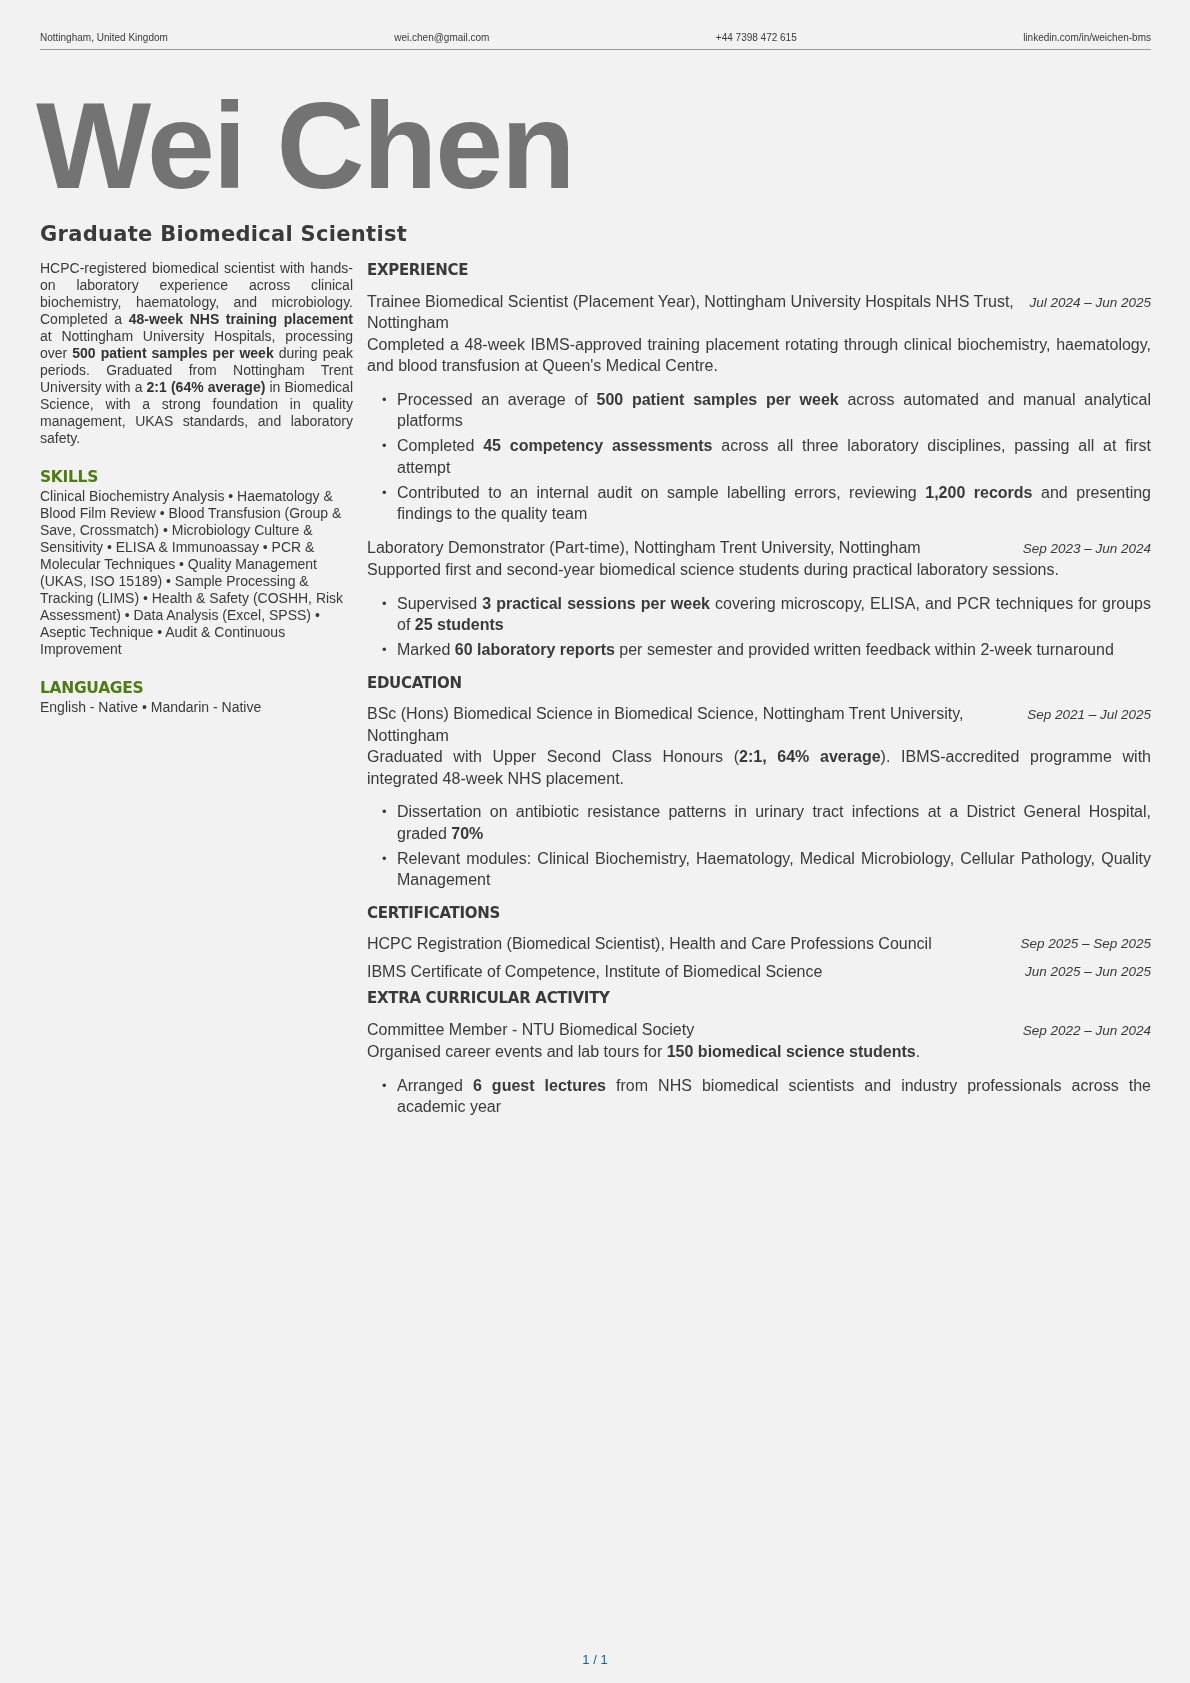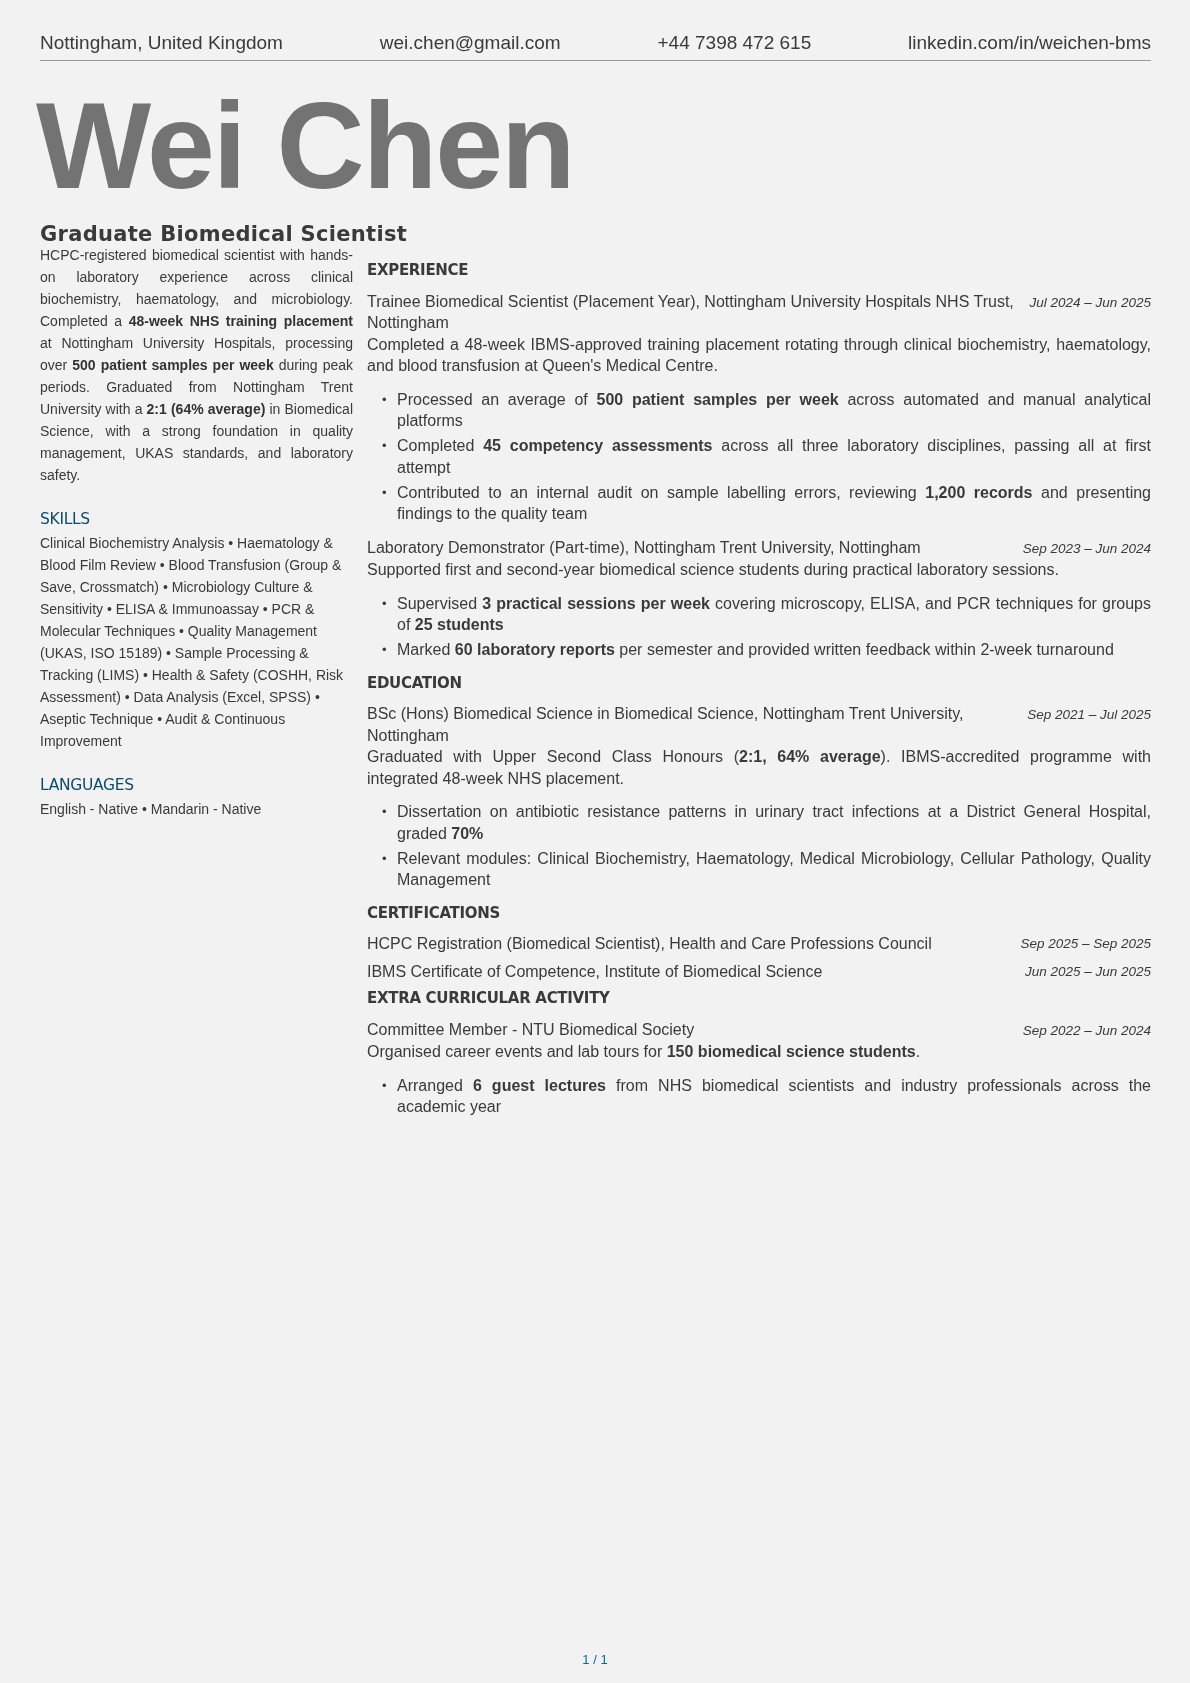--- a/index.html
+++ b/index.html
@@ -7,21 +7,21 @@
     width: 1190px; height: 1683px;
     background: #f2f2f2;
     color: #3a3a3a;
     font-family: "Liberation Sans", "DejaVu Sans", sans-serif;
     position: relative;
     overflow: hidden;
   }
   .contact-bar {
     position: absolute; left: 40px; top: 32px; width: 1111px;
     display: flex; justify-content: space-between;
-    font-size: 19px; color: #3a3a3a;
+    font-size: 10px; color: #3a3a3a;
     padding-bottom: 6px;
     border-bottom: 1.5px solid #9a9a9a;
   }
   .contact-bar span { white-space: nowrap; }
   .name {
     position: absolute; left: 36px; top: 76px;
     font-family: Liberation Sans, sans-serif;
     font-weight: bold;
     font-size: 122px; line-height: 140px;
     letter-spacing: -2px;
@@ -29,28 +29,28 @@
     margin: 0;
   }
   .title {
     position: absolute; left: 40px; top: 222px;
     font-family: "DejaVu Sans", sans-serif;
     font-weight: bold; font-size: 21px; color: #3a3a3a;
     letter-spacing: 0.3px;
     margin: 0;
   }
   .left-col {
-    position: absolute; left: 40px; top: 244px; width: 313px;
-    font-size: 14px; line-height: 22px;
+    position: absolute; left: 40px; top: 260px; width: 313px;
+    font-size: 14px; line-height: 17px;
   }
   .left-col p { margin: 0; text-align: justify; }
   .left-col b { color: #333; }
   .side-heading {
     font-family: "DejaVu Sans", sans-serif;
-    font-weight: normal; font-size: 15.5px; color: #0c4a6e;
+    font-weight: bold; font-size: 15.5px; color: #4d7c0f;
     margin: 22px 0 2px 0; letter-spacing: -0.3px;
   }
   .right-col {
     position: absolute; left: 367px; top: 260px; width: 784px;
     font-size: 16px; line-height: 21.5px;
   }
   .sec-heading {
     font-family: "DejaVu Sans", sans-serif;
     font-weight: bold; font-size: 15px; color: #3a3a3a;
     margin: 0 0 9px 0; letter-spacing: -0.3px;

